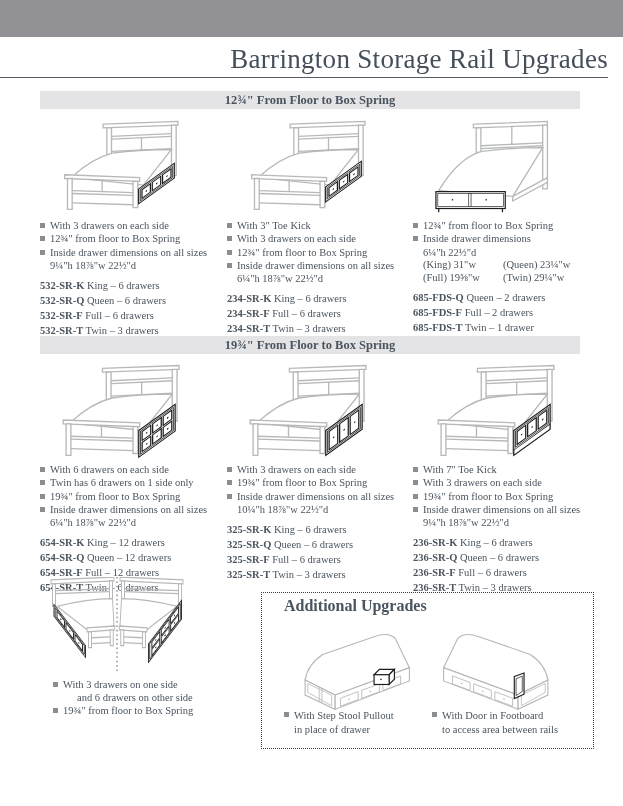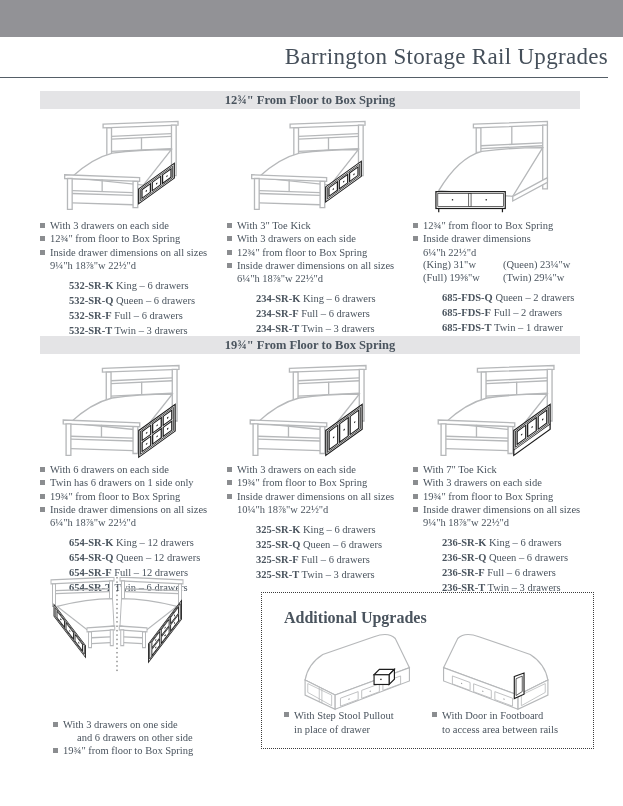--- a/index.html
+++ b/index.html
@@ -1,34 +1,34 @@
 <!DOCTYPE html>
 <html><head>
 <meta charset="utf-8">
 <style>
   html,body{margin:0;padding:0;}
   body{width:623px;height:806px;background:#fff;position:relative;overflow:hidden;
        font-family:"Liberation Serif",serif;color:#4a545e;}
   .abs{position:absolute;}
   .topbar{left:0;top:0;width:623px;height:37px;background:#929296;}
-  .title{right:15px;top:44px;font-size:23px;color:#454f5a;letter-spacing:.3px;white-space:nowrap;}
+  .title{right:15px;top:44px;font-size:27px;color:#454f5a;letter-spacing:.3px;white-space:nowrap;}
   .rule{left:0;top:77px;width:608px;height:0;border-top:1.5px solid #555e67;}
   .secbar{left:40px;width:540px;height:18px;background:#e4e4e6;text-align:center;
           font-weight:bold;font-size:12.5px;line-height:18px;color:#4a545e;}
   .tcol{font-size:10.5px;line-height:12.8px;}
   .b{display:flex;margin-bottom:.5px;}
   .sq{flex:none;width:5px;height:5px;background:#8b8d90;margin:3px 5px 0 0;}
   .dims{margin-left:10px;}
   .wgrid{margin-left:10px;display:grid;grid-template-columns:80px auto;}
   .models{margin-top:7px;}
-  .m{margin-bottom:2.2px;margin-left:29px;}
+  .m{margin-bottom:2.2px;}
   .mc{font-weight:bold;}
   .note{margin-top:1px;}
   .addbox{left:261px;top:592px;width:331px;height:155px;border:1px dotted #3c3c3c;}
-  .addtitle{left:22px;top:16px;font-weight:bold;font-size:16px;color:#4a545e;}
+  .addtitle{left:22px;top:4px;font-weight:bold;font-size:16px;color:#4a545e;}
   .cap{font-size:10.5px;line-height:13px;}
   .cap2{margin-left:10px;}
   svg{display:block;}
 </style>
 </head>
 <body>
 
 <div class="abs topbar"></div>
 <div class="abs title">Barrington Storage Rail Upgrades</div>
 <div class="abs rule"></div>
@@ -411,21 +411,21 @@
         <rect x="21.2" y="5.3" width="1.3" height="1.3" fill="#1c1c1c" stroke="none"></rect>
         <rect x="33.7" y="5.3" width="1.3" height="1.3" fill="#1c1c1c" stroke="none"></rect>
       <rect x="8.7" y="12.9" width="1.3" height="1.3" fill="#1c1c1c" stroke="none"></rect>
         <rect x="21.2" y="12.9" width="1.3" height="1.3" fill="#1c1c1c" stroke="none"></rect>
         <rect x="33.7" y="12.9" width="1.3" height="1.3" fill="#1c1c1c" stroke="none"></rect>
     </g>
   </g>
   <line x1="100" y1="0" x2="100" y2="98" stroke="#3c3c3c" stroke-width="1" stroke-dasharray="1.5,3"></line>
 </svg>
 
-<div class="abs tcol" style="left:53px;top:719px;width:200px">
+<div class="abs tcol" style="left:53px;top:679px;width:200px">
   <div class="b">
       <span class="sq"></span>
       <span>With 3 drawers on one side</span>
     </div>
   <div class="cap2" style="margin-left:24px">and 6 drawers on other side</div>
   <div class="b">
       <span class="sq"></span>
       <span>19¾" from floor to Box Spring</span>
     </div>
 </div>

